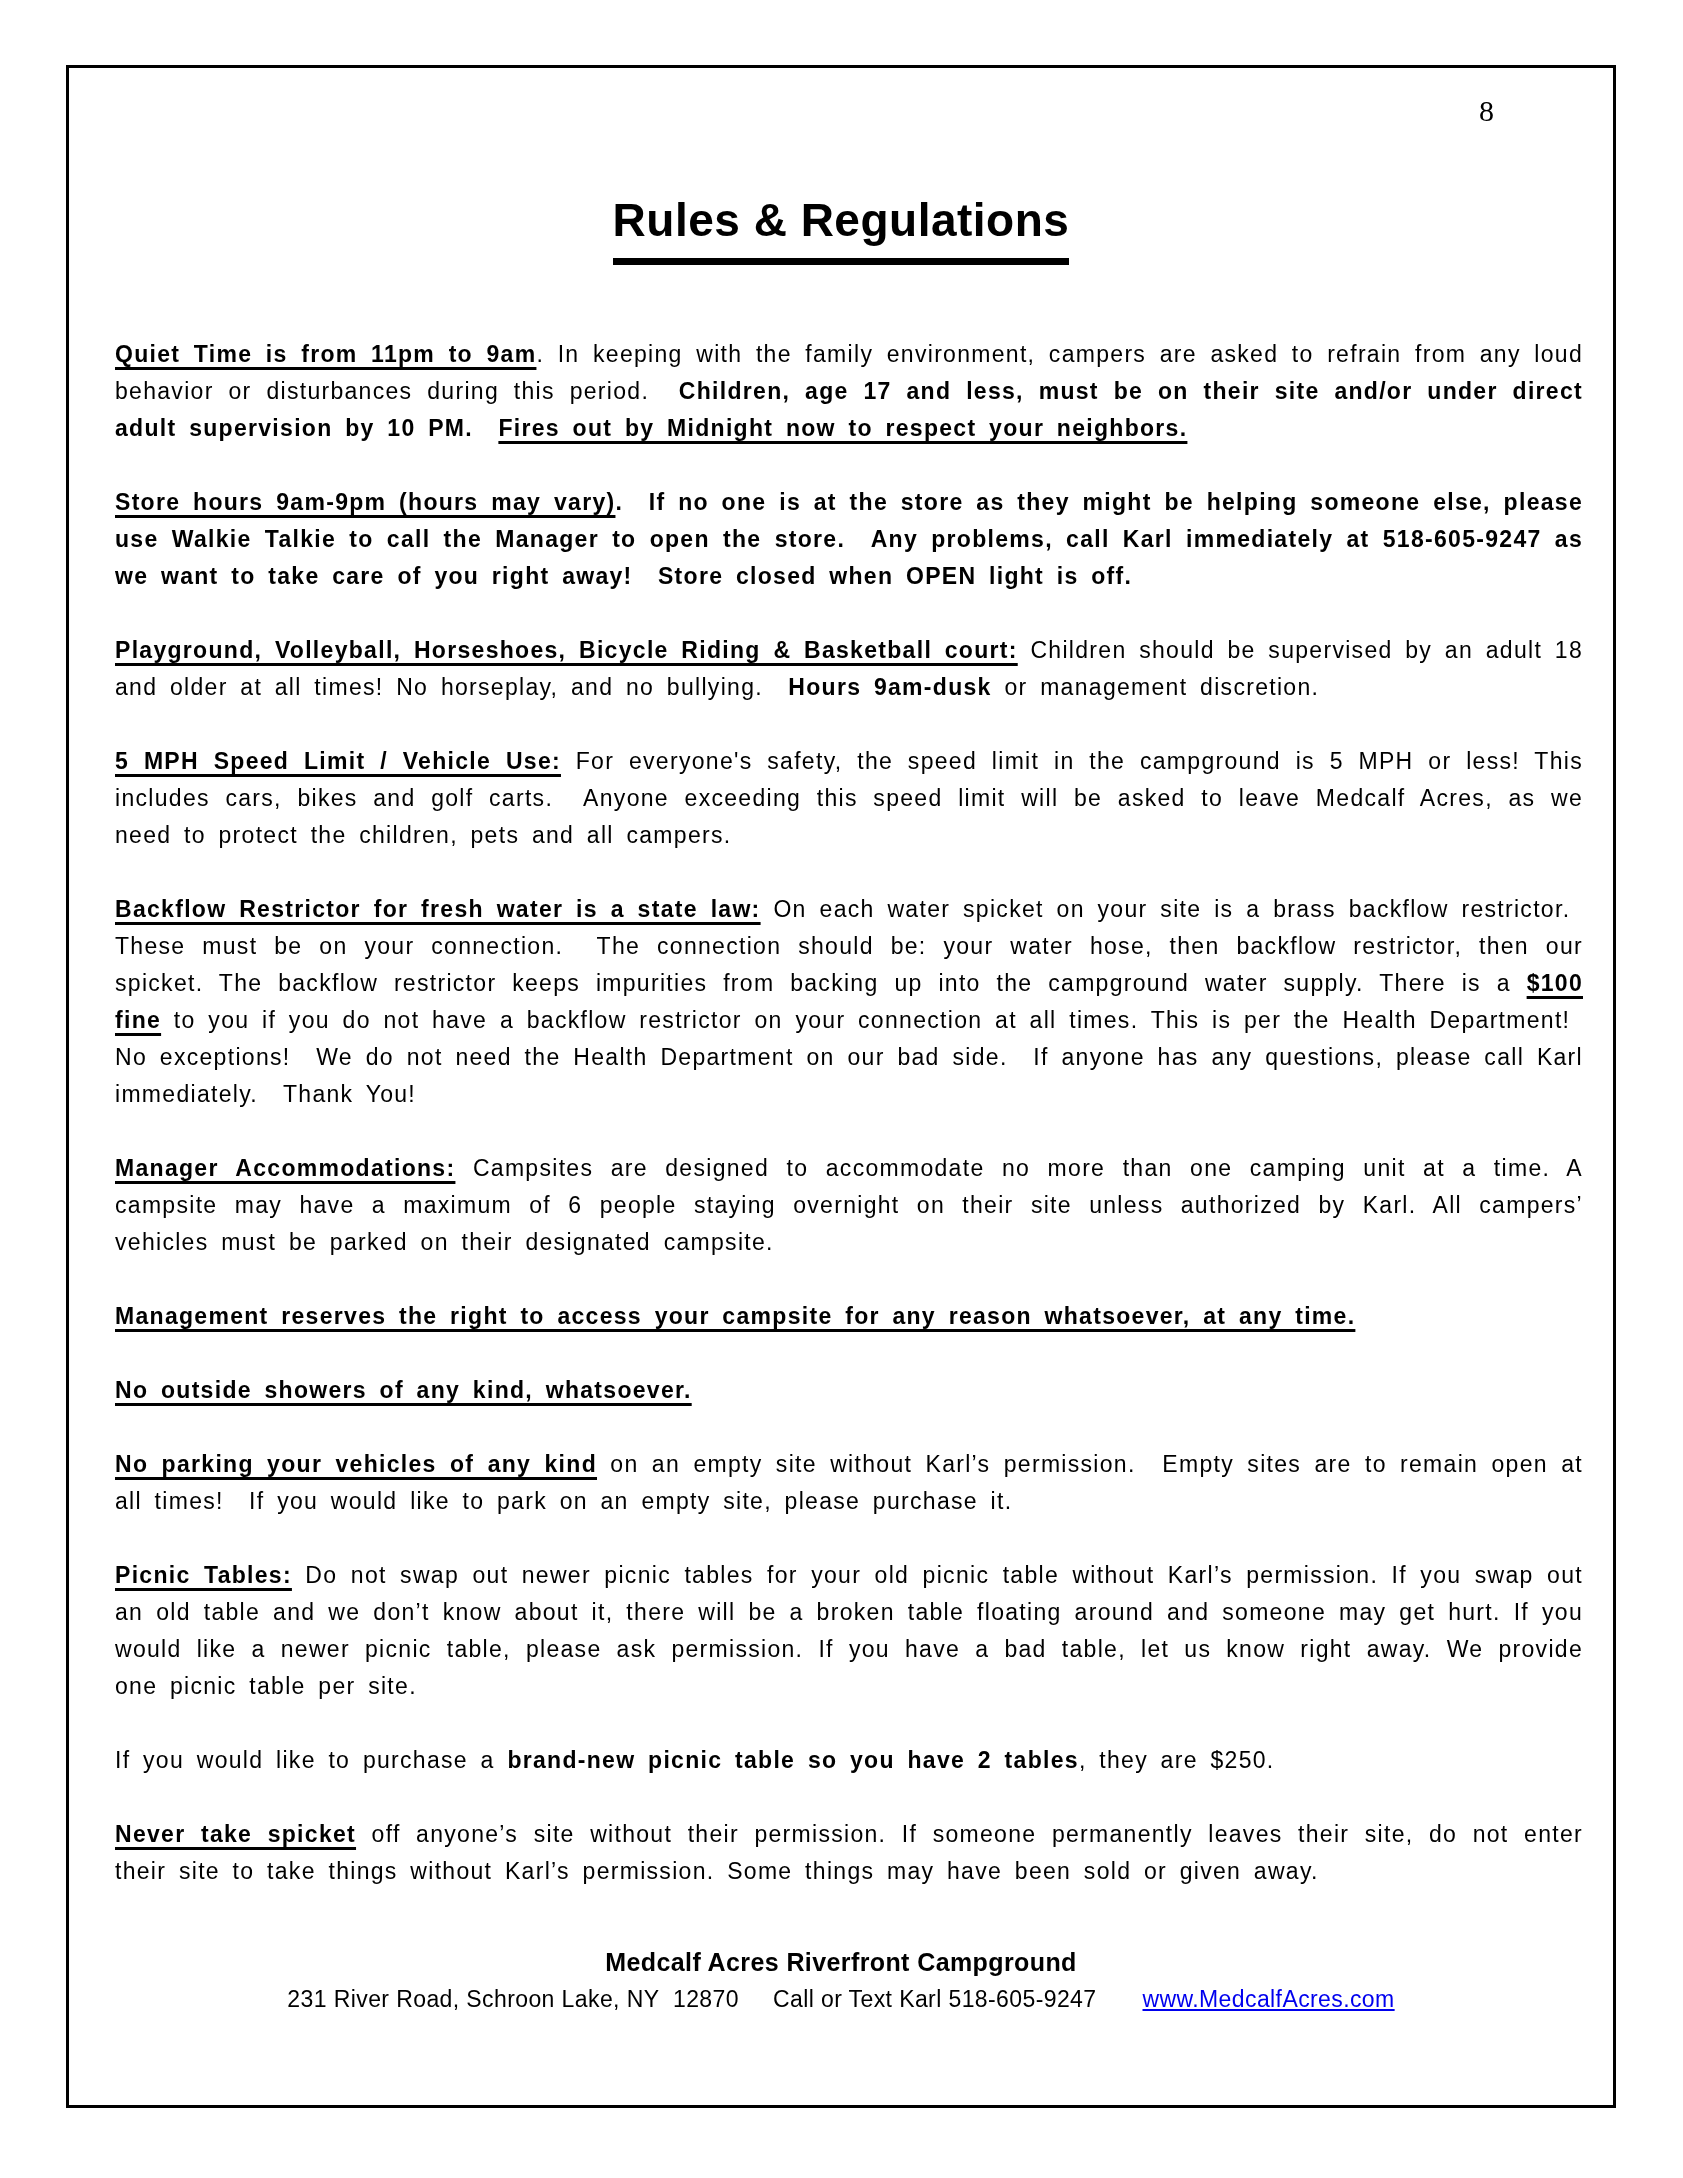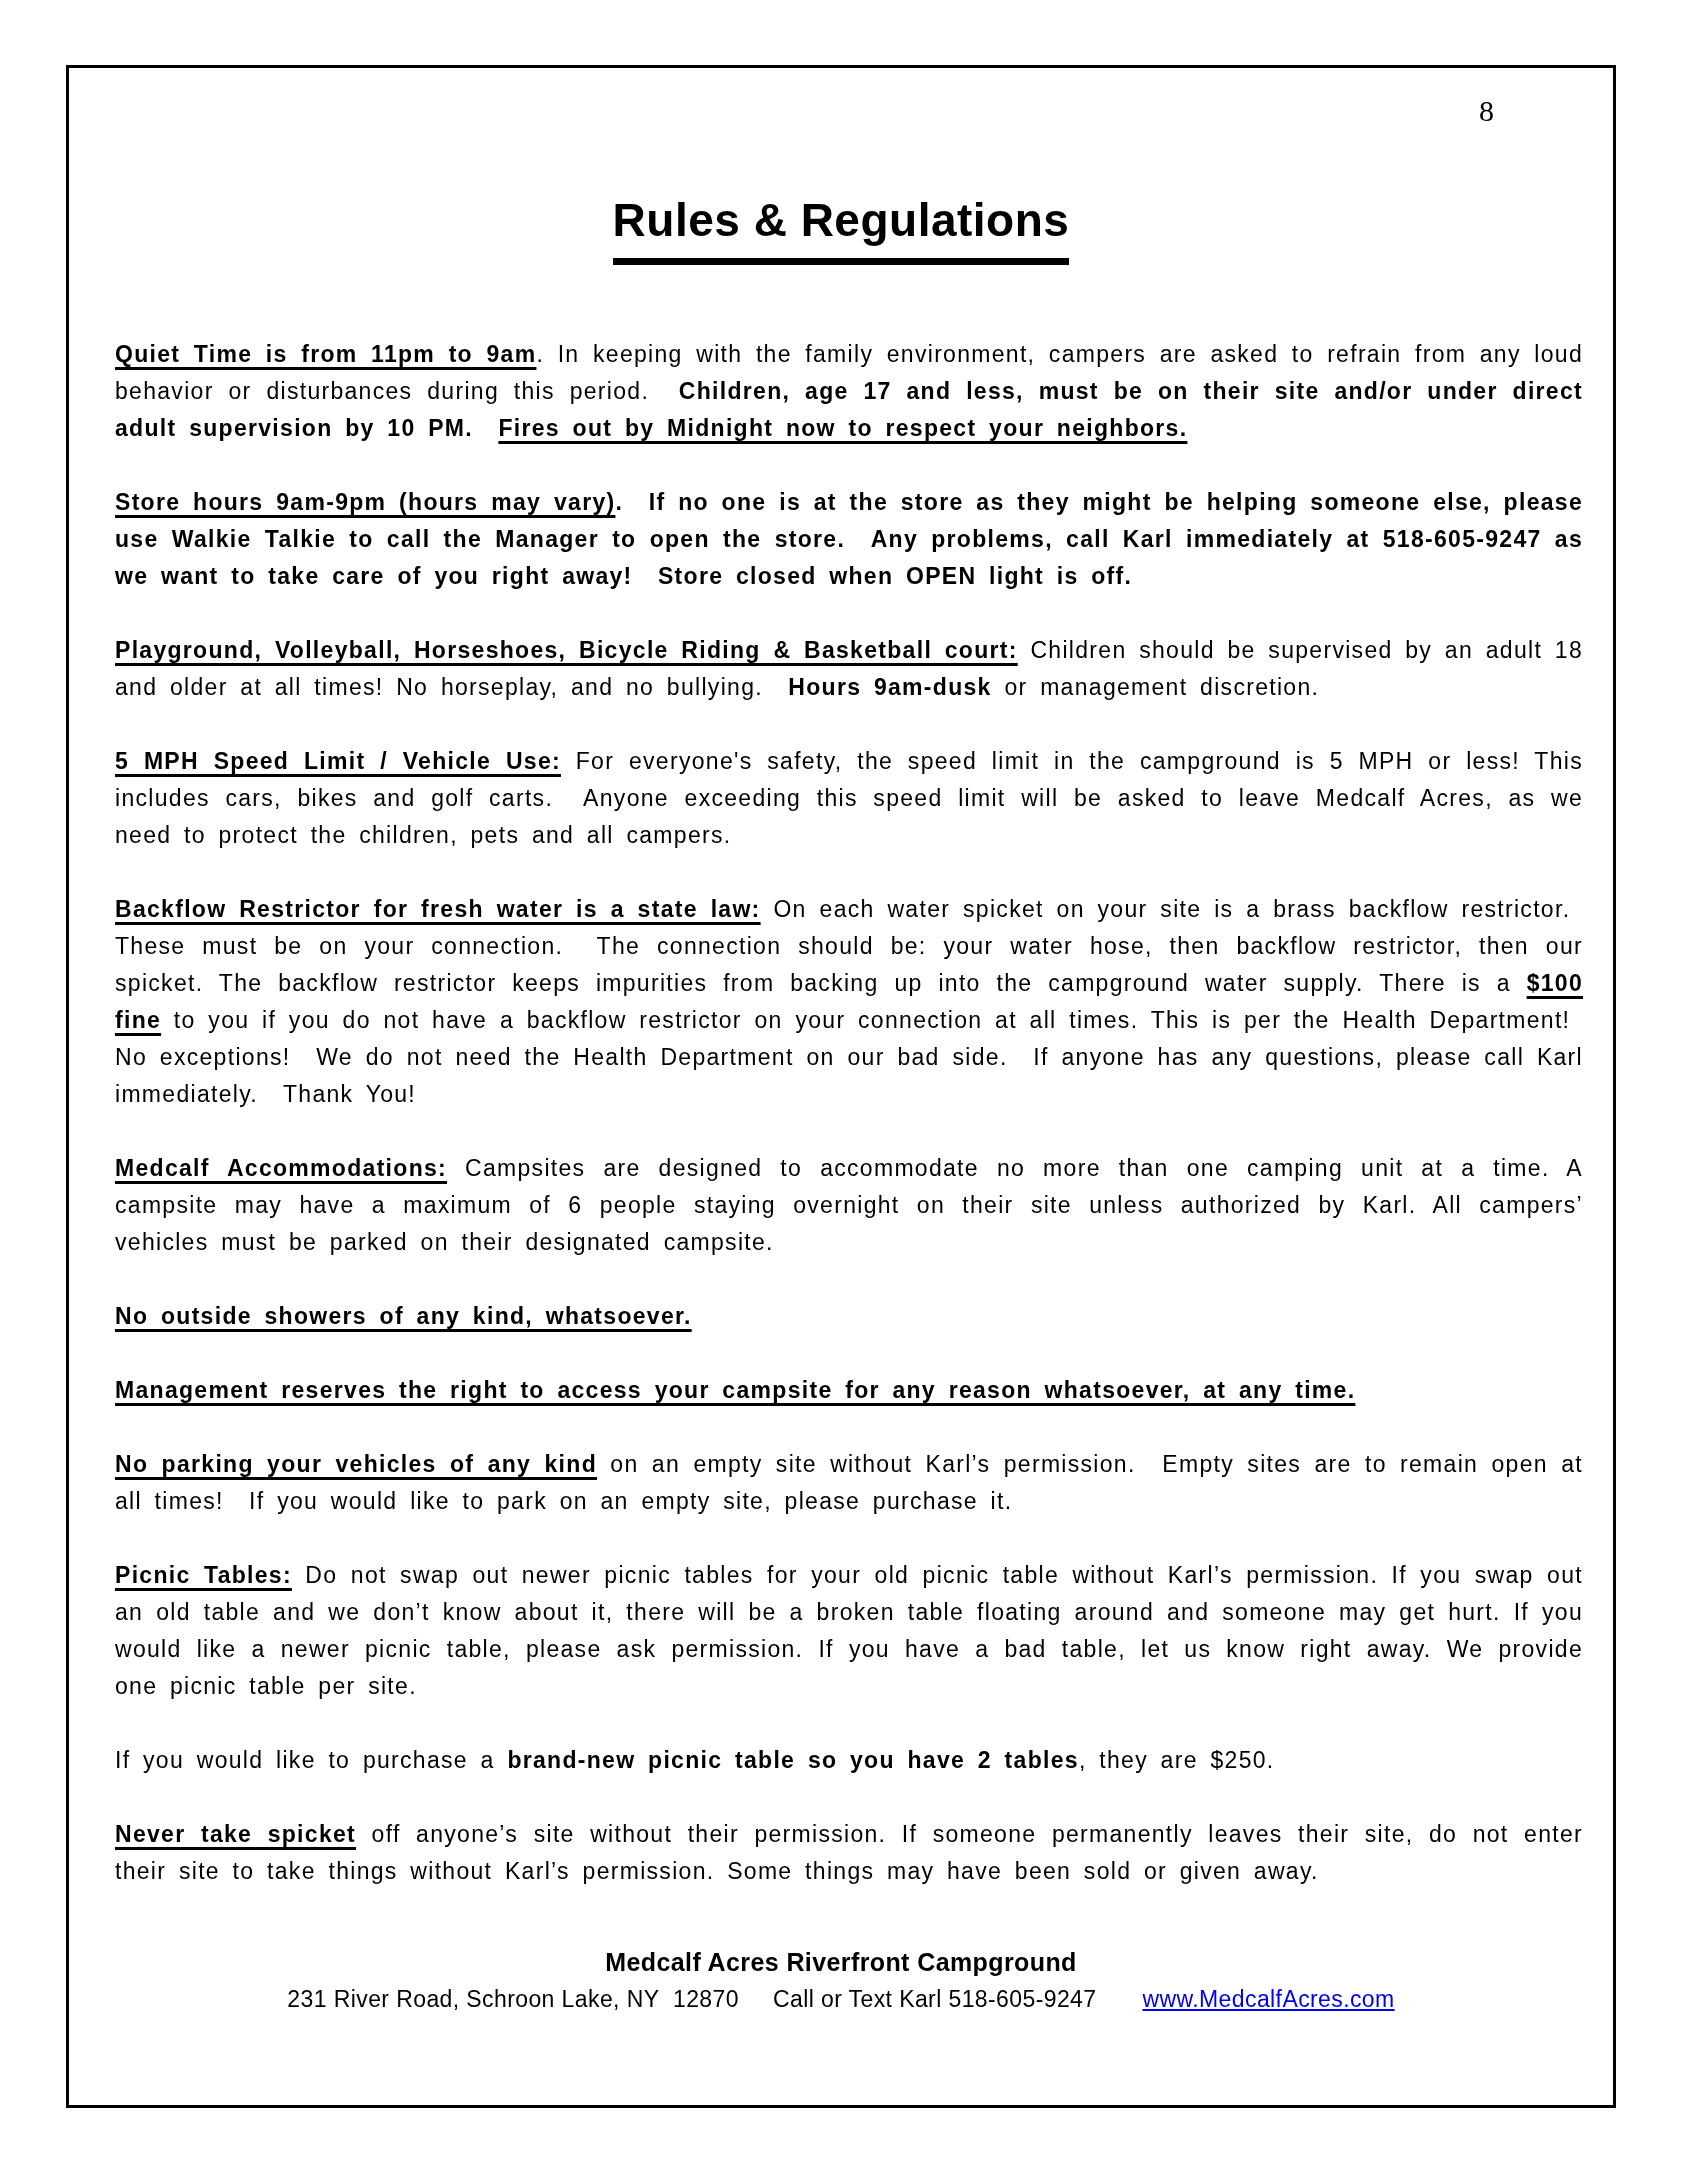--- a/index.html
+++ b/index.html
@@ -99,23 +99,23 @@
     <div class="title-wrap">
       <span class="title">Rules &amp; Regulations</span>
     </div>
 
     <div class="rules">
         <p><span class="run bu">Quiet Time is from 11pm to 9am</span><span class="run ">. In keeping with the family environment, campers are asked to refrain from any loud behavior or disturbances during this period.&nbsp; </span><span class="run b">Children, age 17 and less, must be on their site and/or under direct adult supervision by 10 PM.&nbsp; </span><span class="run bu">Fires out by Midnight now to respect your neighbors.</span></p>
         <p><span class="run bu">Store hours 9am-9pm (hours may vary)</span><span class="run b">.&nbsp; If no one is at the store as they might be helping someone else, please use Walkie Talkie to call the Manager to open the store.&nbsp; Any problems, call Karl immediately at 518-605-9247 as we want to take care of you right away!&nbsp; Store closed when OPEN light is off.</span></p>
         <p><span class="run bu">Playground, Volleyball, Horseshoes, Bicycle Riding &amp; Basketball court:</span><span class="run "> Children should be supervised by an adult 18 and older at all times! No horseplay, and no bullying.&nbsp; </span><span class="run b">Hours 9am-dusk</span><span class="run "> or management discretion.</span></p>
         <p><span class="run bu">5 MPH Speed Limit / Vehicle Use:</span><span class="run "> For everyone's safety, the speed limit in the campground is 5 MPH or less! This includes cars, bikes and golf carts.&nbsp; Anyone exceeding this speed limit will be asked to leave Medcalf Acres, as we need to protect the children, pets and all campers.</span></p>
         <p><span class="run bu">Backflow Restrictor for fresh water is a state law:</span><span class="run "> On each water spicket on your site is a brass backflow restrictor.&nbsp; These must be on your connection.&nbsp; The connection should be: your water hose, then backflow restrictor, then our spicket. The backflow restrictor keeps impurities from backing up into the campground water supply. There is a </span><span class="run bu">$100 fine</span><span class="run "> to you if you do not have a backflow restrictor on your connection at all times. This is per the Health Department!&nbsp;  No exceptions!&nbsp; We do not need the Health Department on our bad side.&nbsp; If anyone has any questions, please call Karl immediately.&nbsp; Thank You!</span></p>
-        <p><span class="run bu">Medcalf Accommodations:</span><span class="run "> Campsites are designed to accommodate no more than one camping unit at a time. A campsite may have a maximum of 6 people staying overnight on their site unless authorized by Karl. All campers’ vehicles must be parked on their designated campsite.</span></p>
+        <p><span class="run bu">Manager Accommodations:</span><span class="run "> Campsites are designed to accommodate no more than one camping unit at a time. A campsite may have a maximum of 6 people staying overnight on their site unless authorized by Karl. All campers’ vehicles must be parked on their designated campsite.</span></p>
+        <p><span class="run bu">Management reserves the right to access your campsite for any reason whatsoever, at any time.</span></p>
         <p><span class="run bu">No outside showers of any kind, whatsoever.</span></p>
-        <p><span class="run bu">Management reserves the right to access your campsite for any reason whatsoever, at any time.</span></p>
         <p><span class="run bu">No parking your vehicles of any kind</span><span class="run "> on an empty site without Karl’s permission.&nbsp; Empty sites are to remain open at all times!&nbsp; If you would like to park on an empty site, please purchase it.</span></p>
         <p><span class="run bu">Picnic Tables:</span><span class="run "> Do not swap out newer picnic tables for your old picnic table without Karl’s permission. If you swap out an old table and we don’t know about it, there will be a broken table floating around and someone may get hurt. If you would like a newer picnic table, please ask permission. If you have a bad table, let us know right away. We provide one picnic table per site.</span></p>
         <p><span class="run ">If you would like to purchase a </span><span class="run b">brand-new picnic table so you have 2 tables</span><span class="run ">, they are $250.</span></p>
         <p><span class="run bu">Never take spicket</span><span class="run "> off anyone’s site without their permission. If someone permanently leaves their site, do not enter their site to take things without Karl’s permission. Some things may have been sold or given away.</span></p>
       </div>
 
     <div class="footer">
       <div class="footer-name">Medcalf Acres Riverfront Campground</div>
       <div class="footer-line2">
         <span class="seg1">231 River Road, Schroon Lake, NY&nbsp; 12870</span><span class="seg2">Call or Text Karl 518-605-9247</span><span class="seg3 website-link">www.MedcalfAcres.com</span>

